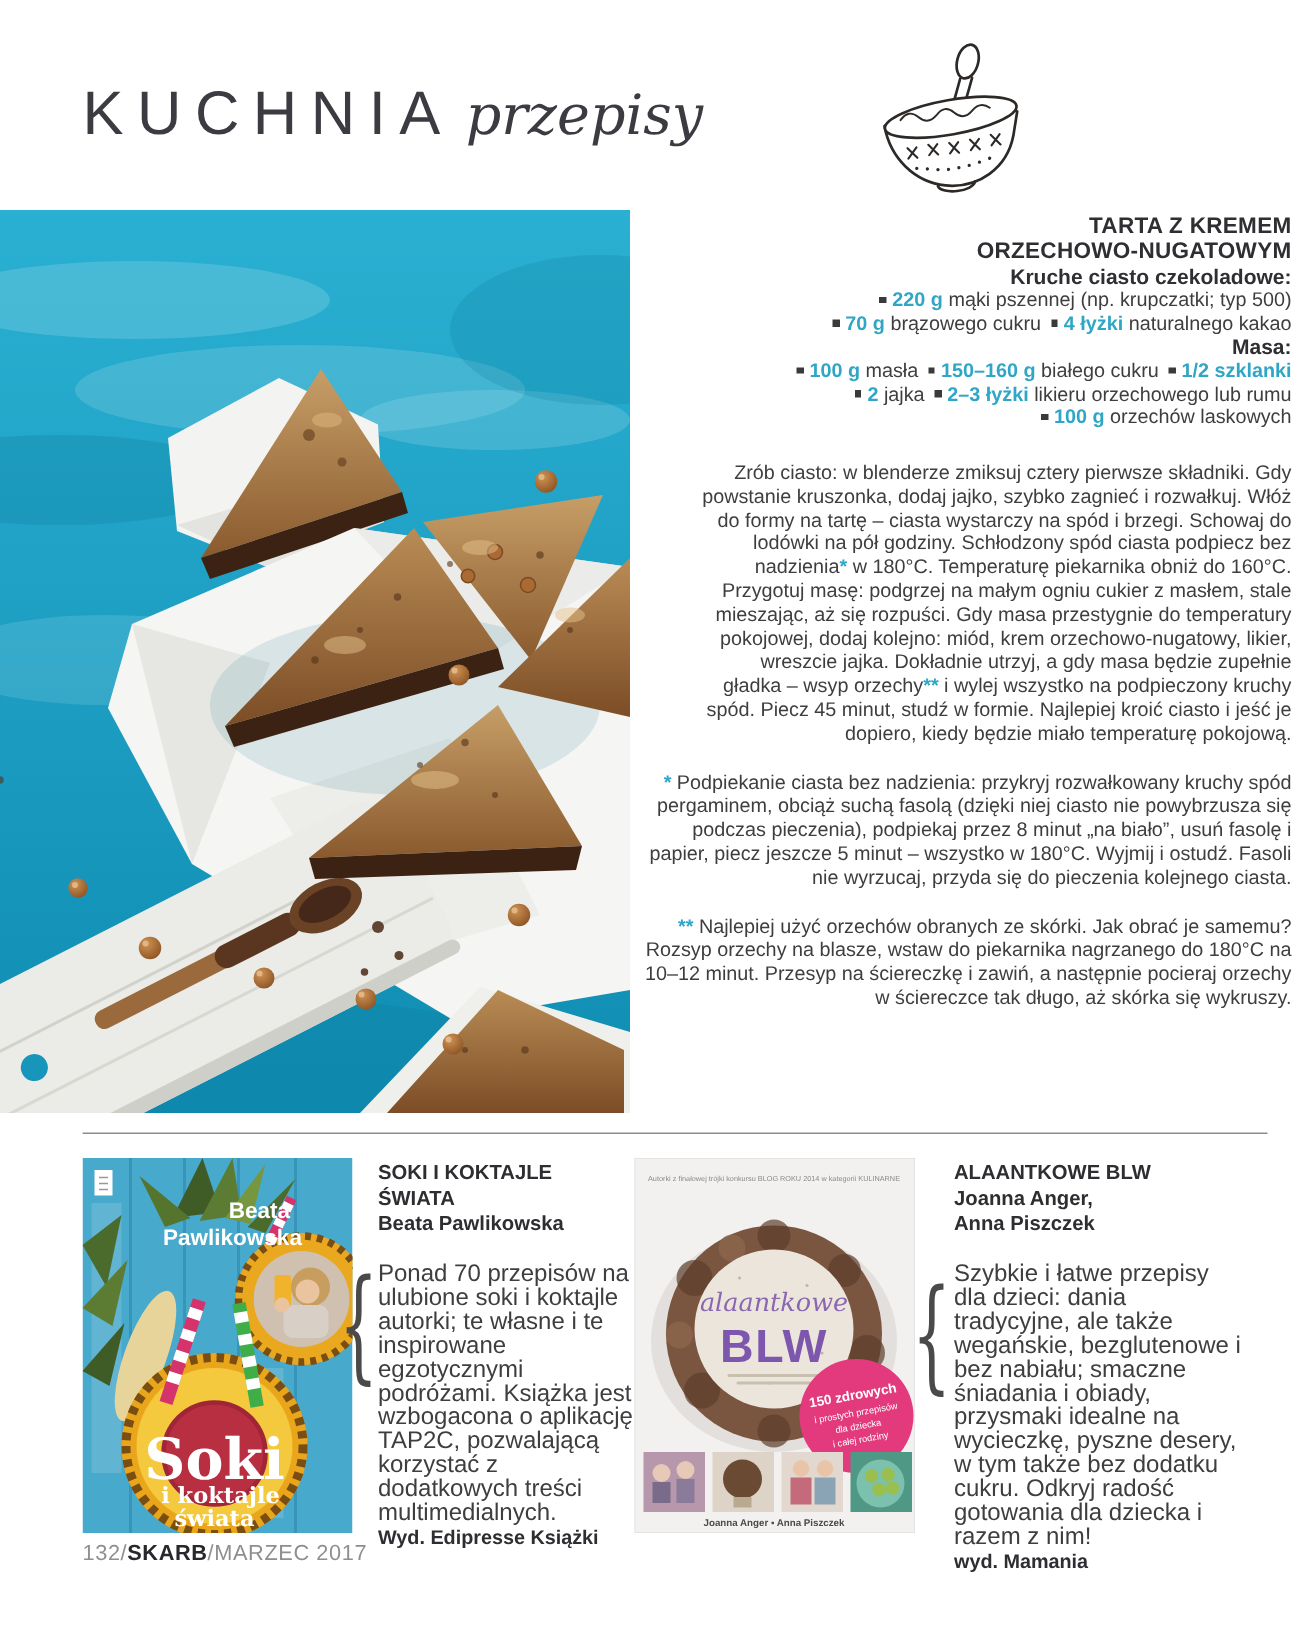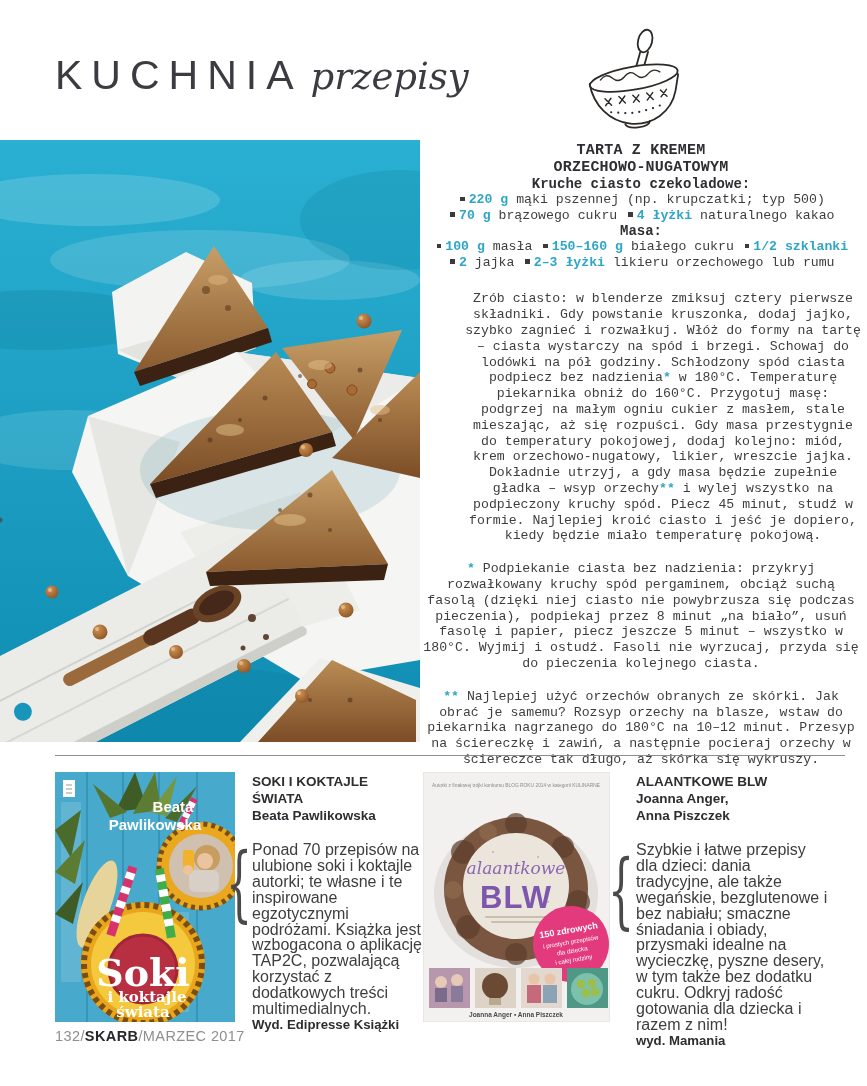--- a/index.html
+++ b/index.html
@@ -6,21 +6,21 @@
   .page{position:relative;width:867px;height:1086px;background:#fff;overflow:hidden;
         font-family:"Liberation Sans",sans-serif;color:#3e3e40;}
   
   .kicker{position:absolute;left:55px;top:52px;white-space:nowrap;}
   .kicker-main{font-size:41px;font-weight:300;letter-spacing:9px;color:#3b3b41;}
   .kicker-sub{font-family:"DejaVu Serif",serif;font-style:italic;font-size:37px;color:#3b3b41;margin-left:8px;}
   .bowl{position:absolute;left:573px;top:26px;width:126px;height:112px;}
   
   .photo{position:absolute;left:0;top:140px;width:420px;height:602px;}
   
-  .recipe{position:absolute;left:421px;top:142px;width:440px;text-align:center;font-family:Liberation Mono, monospace;}
+  .recipe{position:absolute;left:421px;top:142px;width:440px;text-align:right;}
   .r-title{font-size:15px;line-height:17px;font-weight:bold;color:#2f2f33;letter-spacing:.2px;}
   .r-head{font-size:14px;line-height:16px;font-weight:bold;color:#2f2f33;}
   .ing{font-size:13.2px;line-height:15.6px;}
   .blt{display:inline-block;width:4.5px;height:4.5px;background:#3a3a3c;margin:0 4px 2px 3px;}
   .sg-a{color:var(--accent,#2fa6c5);font-weight:bold;}
   .para{font-size:13.2px;line-height:15.8px;margin-top:21px;padding-left:44px;}
   .fn{font-size:13.2px;line-height:15.8px;margin-top:17px;}
   
   .rule{position:absolute;left:55px;top:755px;width:790px;border-top:1.5px solid #8d8d8d;}
   
@@ -223,20 +223,21 @@
 
   <section class="recipe">
     <div class="r-title">TARTA Z KREMEM</div>
     <div class="r-title">ORZECHOWO-NUGATOWYM</div>
     <div class="r-head">Kruche ciasto czekoladowe:</div>
     <div class="ing"><span class="blt"></span><span class="sg-a">220 g</span><span class="sg-n"> mąki pszennej (np. krupczatki; typ 500)</span></div>
     <div class="ing"><span class="blt"></span><span class="sg-a">70 g</span><span class="sg-n"> brązowego cukru </span><span class="blt"></span><span class="sg-a">4 łyżki</span><span class="sg-n"> naturalnego kakao</span></div>
     <div class="r-head">Masa:</div>
     <div class="ing"><span class="blt"></span><span class="sg-a">100 g</span><span class="sg-n"> masła </span><span class="blt"></span><span class="sg-a">150–160 g</span><span class="sg-n"> białego cukru </span><span class="blt"></span><span class="sg-a">1/2 szklanki</span></div>
     <div class="ing"><span class="blt"></span><span class="sg-a">2</span><span class="sg-n"> jajka </span><span class="blt"></span><span class="sg-a">2–3 łyżki</span><span class="sg-n"> likieru orzechowego lub rumu</span></div>
+    <div class="ing"><span class="blt"></span><span class="sg-a">100 g</span><span class="sg-n"> orzechów laskowych</span></div>
     <div class="para"><span class="sg-n">Zrób ciasto: w blenderze zmiksuj cztery pierwsze składniki. Gdy powstanie kruszonka, dodaj jajko, szybko zagnieć i rozwałkuj. Włóż do formy na tartę – ciasta wystarczy na spód i brzegi. Schowaj do lodówki na pół godziny. Schłodzony spód ciasta podpiecz bez nadzienia</span><span class="sg-a">*</span><span class="sg-n"> w 180°C. Temperaturę piekarnika obniż do 160°C. Przygotuj masę: podgrzej na małym ogniu cukier z masłem, stale mieszając, aż się rozpuści. Gdy masa przestygnie do temperatury pokojowej, dodaj kolejno: miód, krem orzechowo-nugatowy, likier, wreszcie jajka. Dokładnie utrzyj, a gdy masa będzie zupełnie gładka – wsyp orzechy</span><span class="sg-a">**</span><span class="sg-n"> i wylej wszystko na podpieczony kruchy spód. Piecz 45 minut, studź w formie. Najlepiej kroić ciasto i jeść je dopiero, kiedy będzie miało temperaturę pokojową.</span></div>
     <div class="fn"><span class="sg-a">* </span><span class="sg-n">Podpiekanie ciasta bez nadzienia: przykryj rozwałkowany kruchy spód pergaminem, obciąż suchą fasolą (dzięki niej ciasto nie powybrzusza się podczas pieczenia), podpiekaj przez 8 minut „na biało”, usuń fasolę i papier, piecz jeszcze 5 minut – wszystko w 180°C. Wyjmij i ostudź. Fasoli nie wyrzucaj, przyda się do pieczenia kolejnego ciasta.</span></div>
     <div class="fn"><span class="sg-a">** </span><span class="sg-n">Najlepiej użyć orzechów obranych ze skórki. Jak obrać je samemu? Rozsyp orzechy na blasze, wstaw do piekarnika nagrzanego do 180°C na 10–12 minut. Przesyp na ściereczkę i zawiń, a następnie pocieraj orzechy w ściereczce tak długo, aż skórka się wykruszy.</span></div>
   </section>
 
   <div class="rule"></div>
 
   <svg class="cover-left" viewBox="0 0 180 250">
     <rect width="180" height="250" fill="#47a9cb"></rect>
     <g stroke="#2f89ad" stroke-width="2" opacity=".6">

